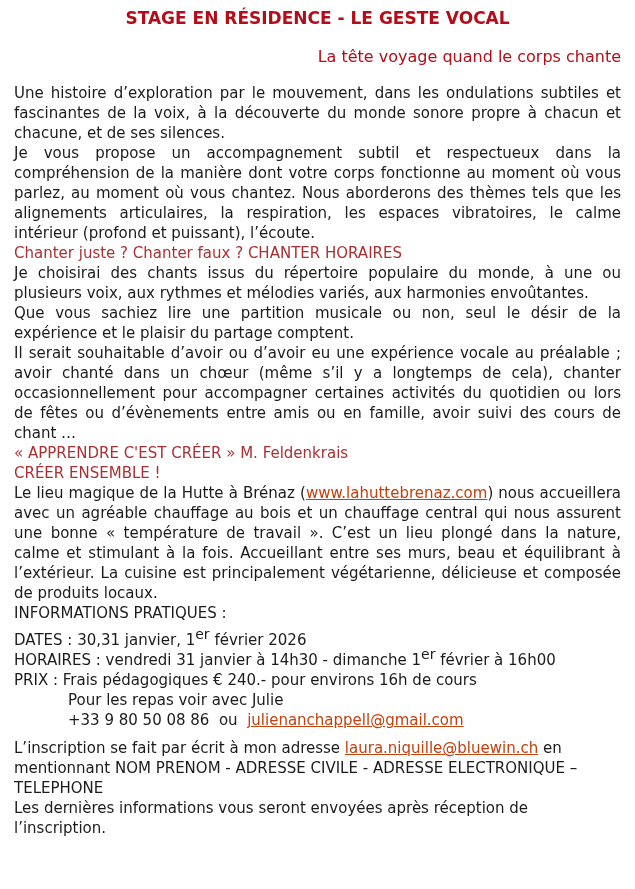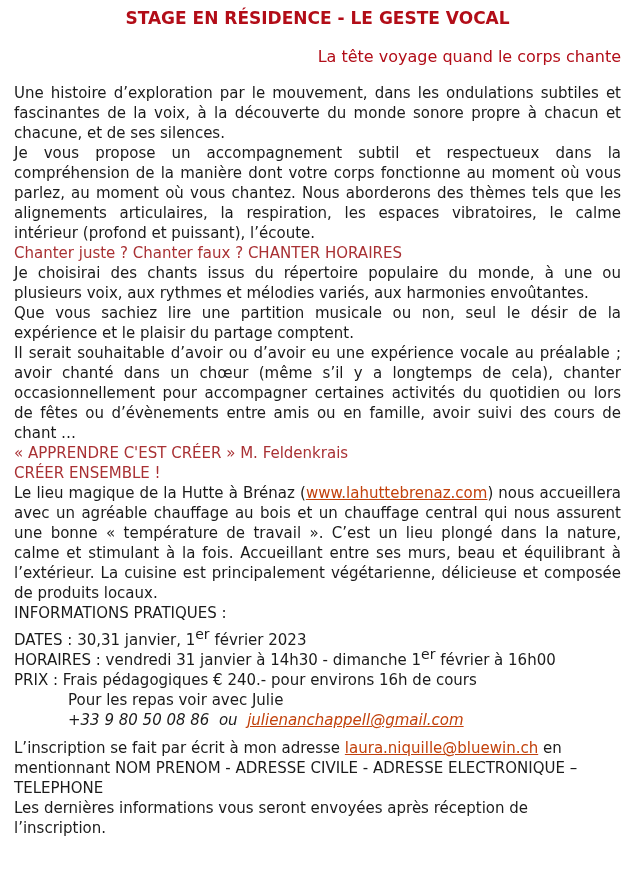--- a/index.html
+++ b/index.html
@@ -49,21 +49,20 @@
     margin: 7px 0;
   }
   .info-block {
     margin: 7px 0 0 0;
   }
   .indent {
     padding-left: 54px;
   }
   .phone-line {
     white-space: pre-wrap;
-    font-style: italic;
   }
   a.link {
     color: #c2410c;
     text-decoration: underline;
     cursor: pointer;
   }
   sup {
     font-size: 14px;
     line-height: 0;
   }
@@ -89,21 +88,21 @@
   <p class="body j">Il serait souhaitable d’avoir ou d’avoir eu une expérience vocale au préalable ; avoir chanté dans un chœur (même s’il y a longtemps de cela), chanter occasionnellement pour accompagner certaines activités du quotidien ou lors de fêtes ou d’évènements entre amis ou en famille, avoir suivi des cours de chant …</p>
 
   <p class="body red-heading">« APPRENDRE C'EST CRÉER » M. Feldenkrais</p>
   <p class="body red-heading">CRÉER ENSEMBLE !</p>
 
   <p class="body j"><span>Le lieu magique de la Hutte à Brénaz (</span><a class="link">www.lahuttebrenaz.com</a><span>) nous accueillera avec un agréable chauffage au bois et un chauffage central qui nous assurent une bonne « température de travail ». C’est un lieu plongé dans la nature, calme et stimulant à la fois. Accueillant entre ses murs, beau et équilibrant à l’extérieur. La cuisine est principalement végétarienne, délicieuse et composée de produits locaux.</span></p>
 
   <p class="body info-heading">INFORMATIONS PRATIQUES :</p>
 
   <div class="info-block">
-    <p class="body"><span>DATES : 30,31 janvier, 1</span><sup>er</sup><span> février 2023</span></p>
+    <p class="body"><span>DATES : 30,31 janvier, 1</span><sup>er</sup><span> février 2026</span></p>
     <p class="body"><span>HORAIRES : vendredi 31 janvier à 14h30 - dimanche 1</span><sup>er</sup><span> février à 16h00</span></p>
     <p class="body">PRIX : Frais pédagogiques € 240.- pour environs 16h de cours</p>
     <p class="body indent">Pour les repas voir avec Julie</p>
     <p class="body indent phone-line"><span>+33 9 80 50 08 86  ou  </span><a class="link">julienanchappell@gmail.com</a></p>
   </div>
 
   <div class="last-block">
     <p class="body"><span>L’inscription se fait par écrit à mon adresse </span><a class="link">laura.niquille@bluewin.ch</a><span> en mentionnant NOM PRENOM - ADRESSE CIVILE - ADRESSE ELECTRONIQUE – TELEPHONE</span></p>
     <p class="body">Les dernières informations vous seront envoyées après réception de l’inscription.</p>
   </div>

